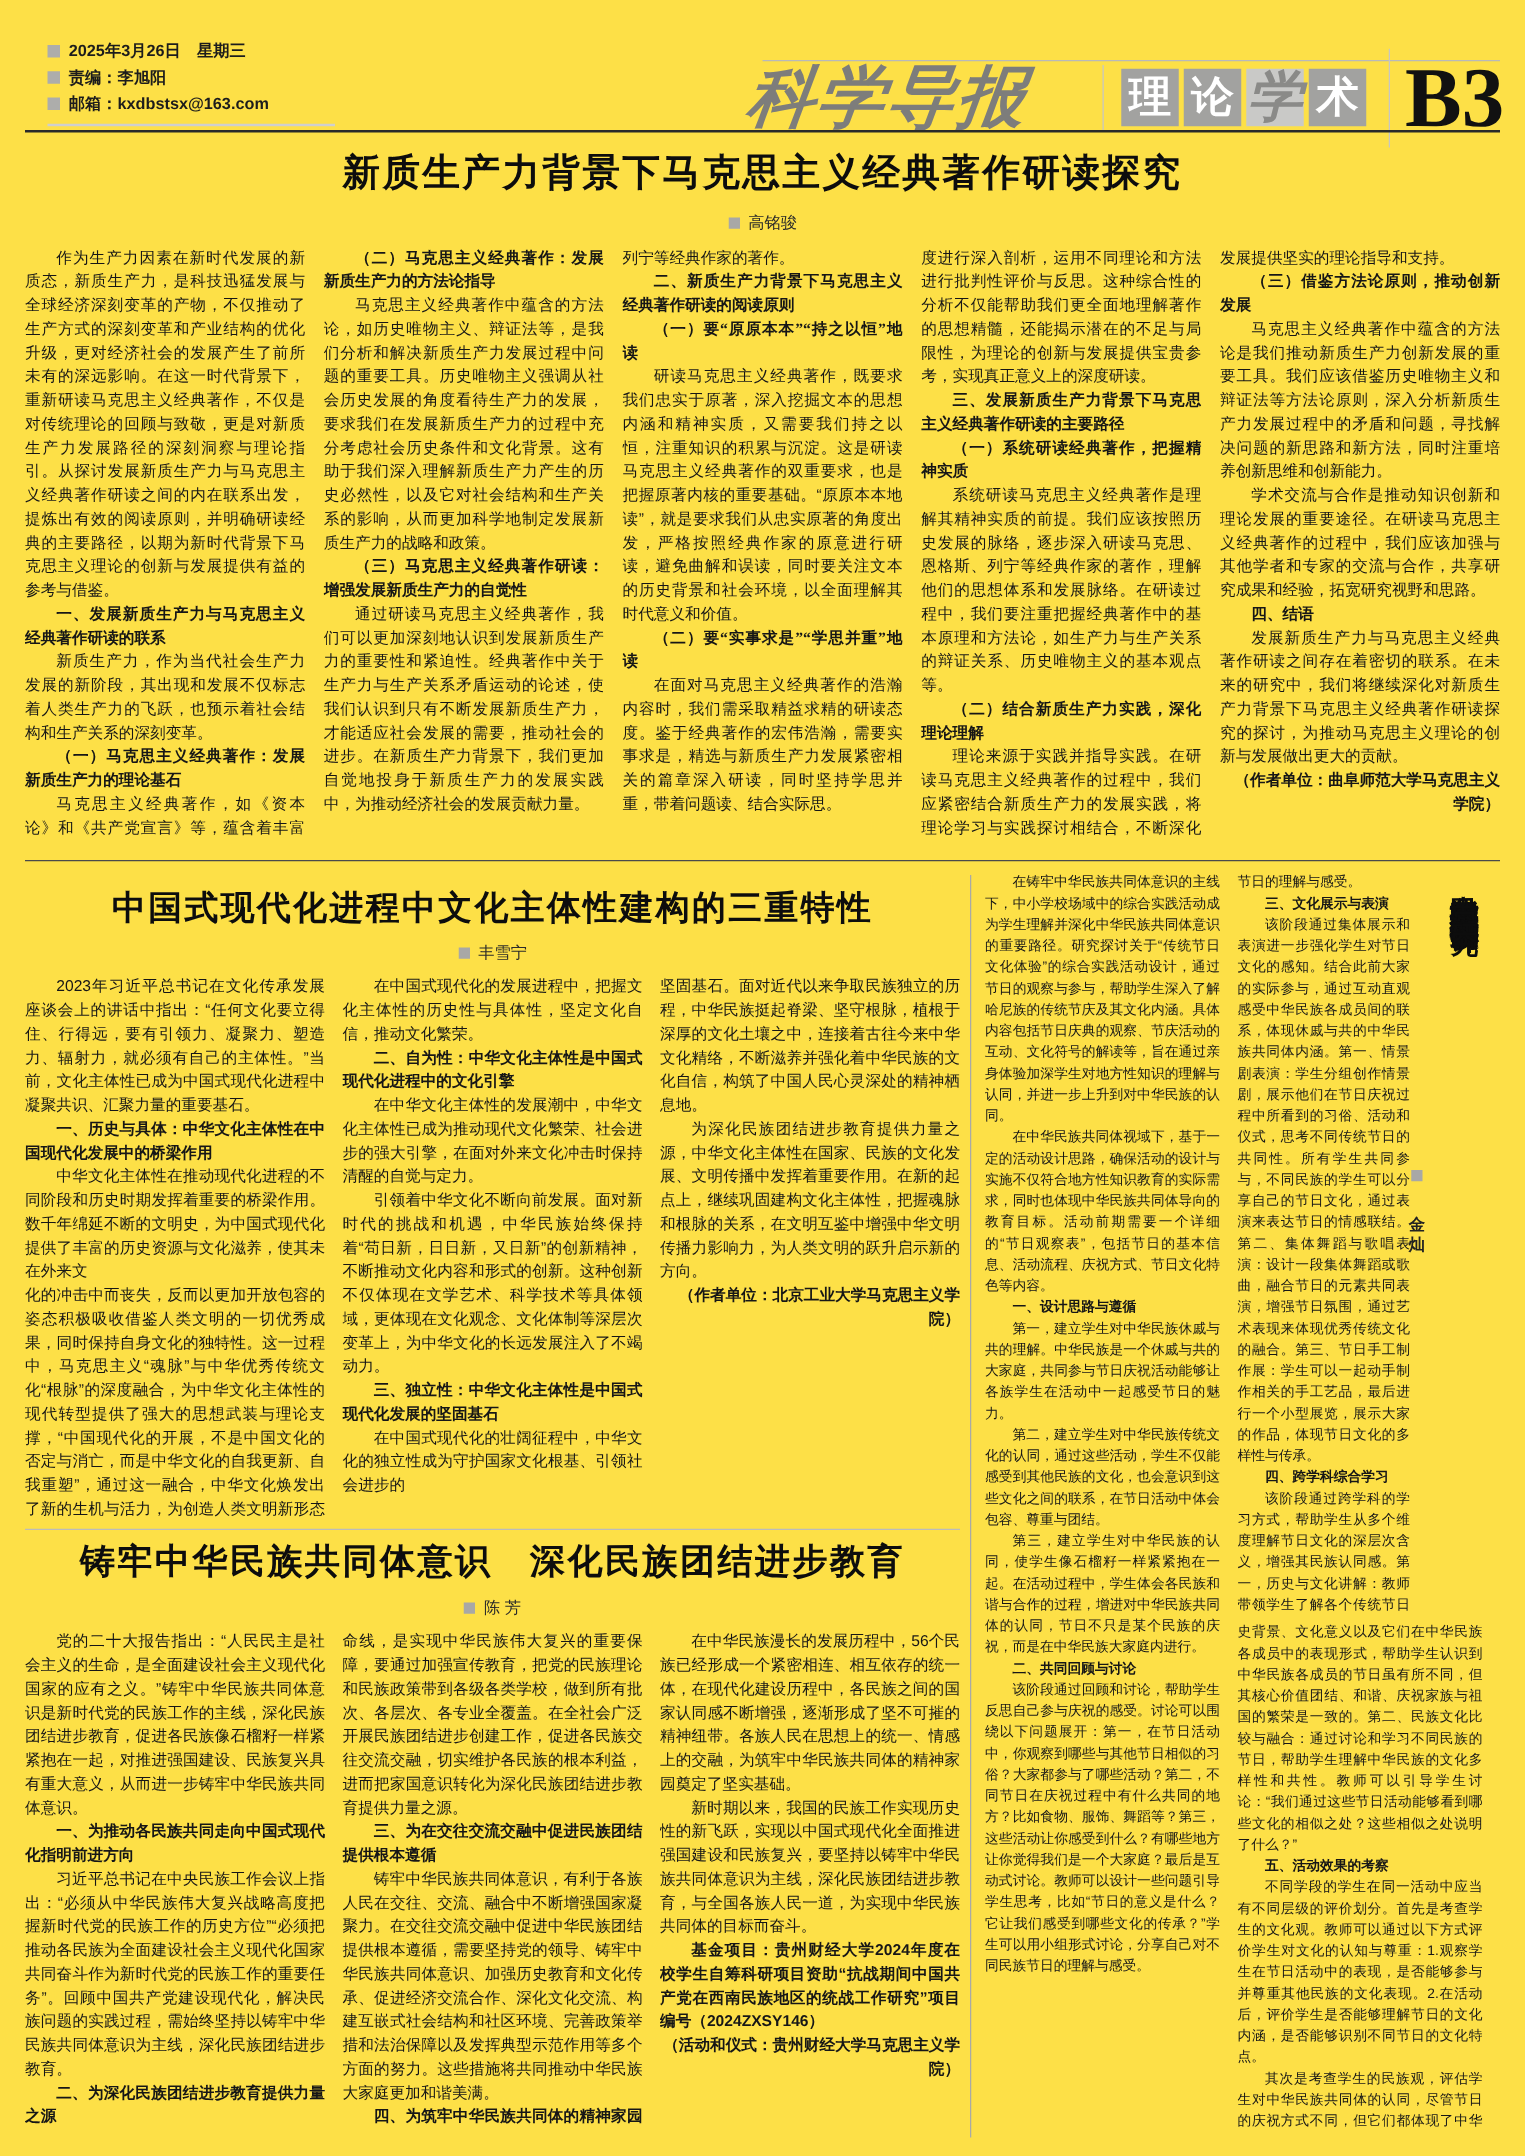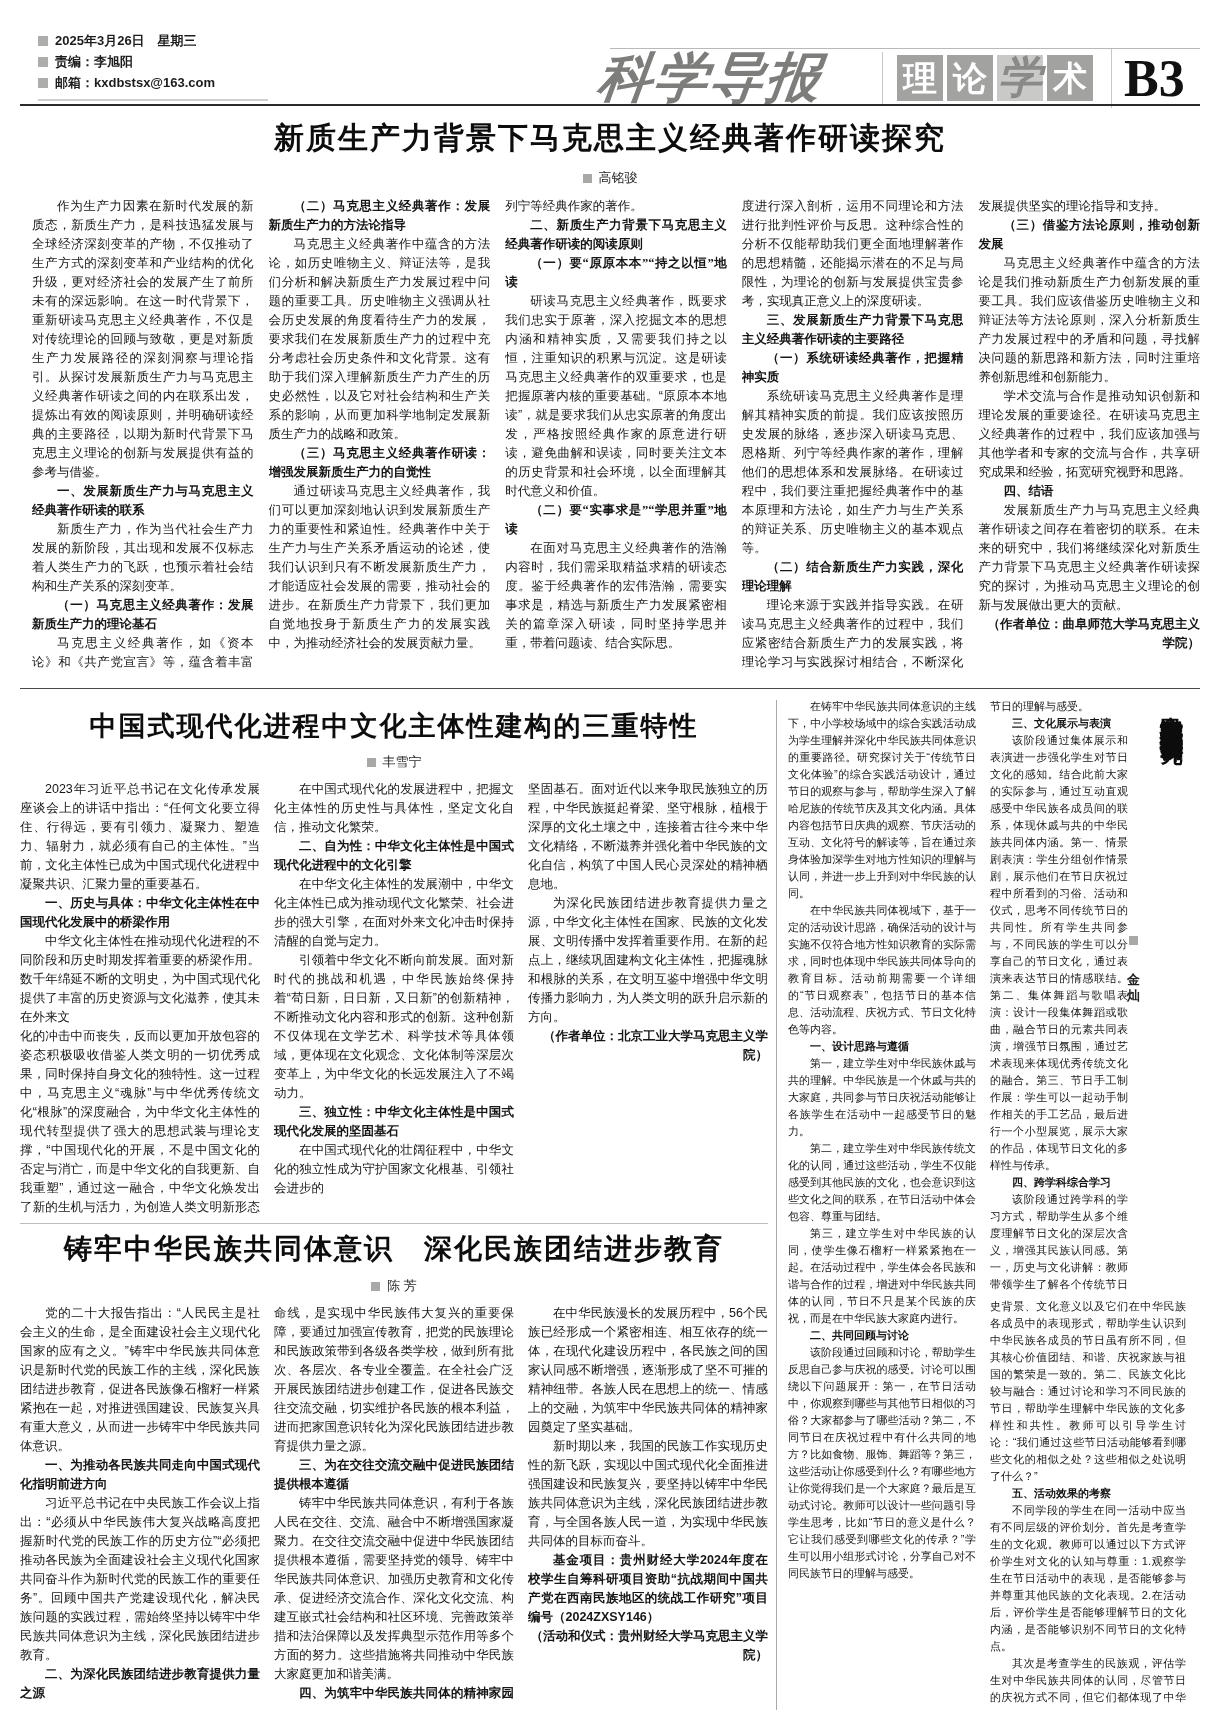--- a/index.html
+++ b/index.html
@@ -1,52 +1,52 @@
 <!DOCTYPE html>
 <html><head>
 <meta charset="utf-8">
 <style>
   html,body{margin:0;padding:0;background:#e8e8e4;}
-  .page{position:relative;width:1220px;height:1725px;margin:0 auto;background:#ffffff;
+  .page{position:relative;width:1220px;height:1725px;margin:0 auto;background:#fde047;
         font-family:"Liberation Sans",sans-serif;color:#161616;overflow:hidden;}
   
   .hdr{position:absolute;left:20px;top:16px;width:1180px;height:88px;}
   .hdr-thinline{position:absolute;left:590px;top:32px;width:590px;height:1px;background:#b9b9b9;}
   .hleft{position:absolute;left:18px;top:14px;width:230px;border-bottom:2px solid #cfcfcd;padding-bottom:6px;}
   .hrow{display:flex;align-items:center;gap:7px;font-size:13px;font-weight:bold;line-height:21px;color:#1c1c1c;}
   .sq{display:inline-block;width:10px;height:10px;background:#adadab;flex:0 0 auto;}
   .masthead{position:absolute;left:575px;top:26px;width:230px;text-align:center;
             font-family:"Liberation Serif",serif;font-weight:bold;font-style:italic;
             font-size:54px;color:#7d7d7b;transform:skewX(-7deg);letter-spacing:2px;white-space:nowrap;}
   .secband{position:absolute;left:862px;top:36px;display:flex;align-items:center;height:52px;
            border-left:1px solid #c6c6c4;border-right:0;padding-left:14px;}
   .secbox{width:46px;height:46px;margin-right:4px;background:#a2a2a0;color:#ffffff;
           font-weight:bold;font-size:34px;line-height:46px;text-align:center;}
   .secbox.cal{background:#c9c9c7;color:#8a8a88;font-family:"Liberation Serif",serif;
               font-style:italic;font-size:44px;overflow:visible;}
   .pageno{margin-left:14px;padding-left:12px;border-left:1px solid #c6c6c4;
-          font-family:"Liberation Serif",serif;font-weight:bold;font-size:52px;color:#111;}
+          font-family:"Liberation Serif",serif;font-weight:bold;font-size:68px;color:#111;}
   .hdr-rule{position:absolute;left:20px;top:104px;width:1180px;height:2px;background:#2a2a2a;}
   
   .headline{ text-align:center;font-weight:bold;color:#0d0d0d;letter-spacing:2px;white-space:nowrap;}
   .byline{display:flex;justify-content:center;align-items:center;gap:7px;font-size:13px;font-weight:normal;color:#2a2a2a;}
   .bys{width:9px;height:9px;background:#a8a8a6;}
   .cols{display:flex;}
   .col{overflow:hidden;text-align:justify;}
   .blk{margin:0;}
   .blk.p,.blk.h,.blk.k,.blk.fund{text-indent:2em;}
   .blk.h{font-weight:bold;}
   .blk.k{font-weight:bold;font-family:"Liberation Serif",serif;}
   .blk.fund{font-weight:bold;}
   .blk.attr{font-weight:bold;text-align:right;}
   
   .a1{position:absolute;left:20px;top:112px;width:1180px;}
   .a1 .headline{font-size:30px;margin-top:6px;}
   .a1 .byline{margin:10px 0 10px;}
-  .a1 .cols{gap:15px;margin-left:12px;}
+  .a1 .cols{gap:15px;}
   .a1 .col{width:224px;height:475px;font-size:12.5px;line-height:19px;}
   .rule-a1{position:absolute;left:20px;top:688px;width:1180px;height:1px;background:#4a4a4a;}
   
   .lleft{position:absolute;left:20px;top:700px;width:748px;height:1015px;}
   .a2 .headline{font-size:27px;margin-top:8px;}
   .a2 .byline{margin:9px 0 9px;}
   .a2 .cols,.a3 .cols{gap:14px;}
   .a2 .col{width:240px;height:437px;font-size:12.5px;line-height:19px;}
   .rule-a23{width:748px;height:1px;background:#bcbcba;margin:6px 0 4px;}
   .a3 .headline{font-size:28px;margin-top:6px;}

